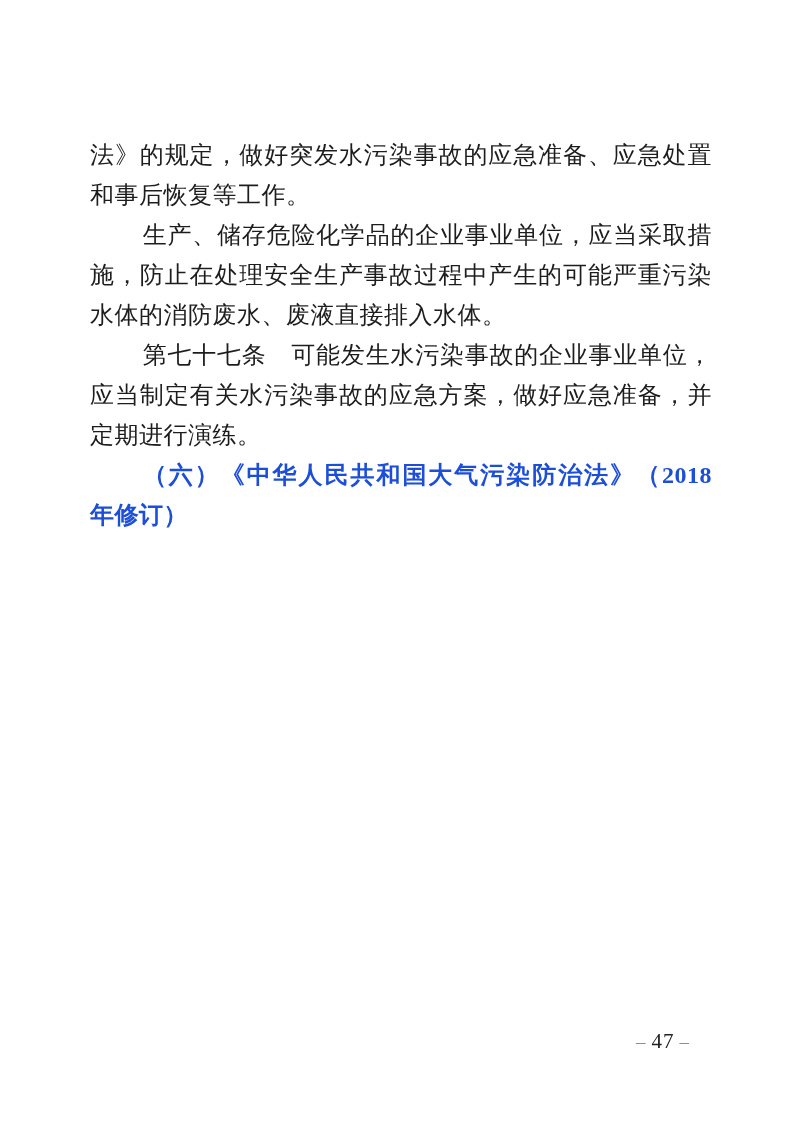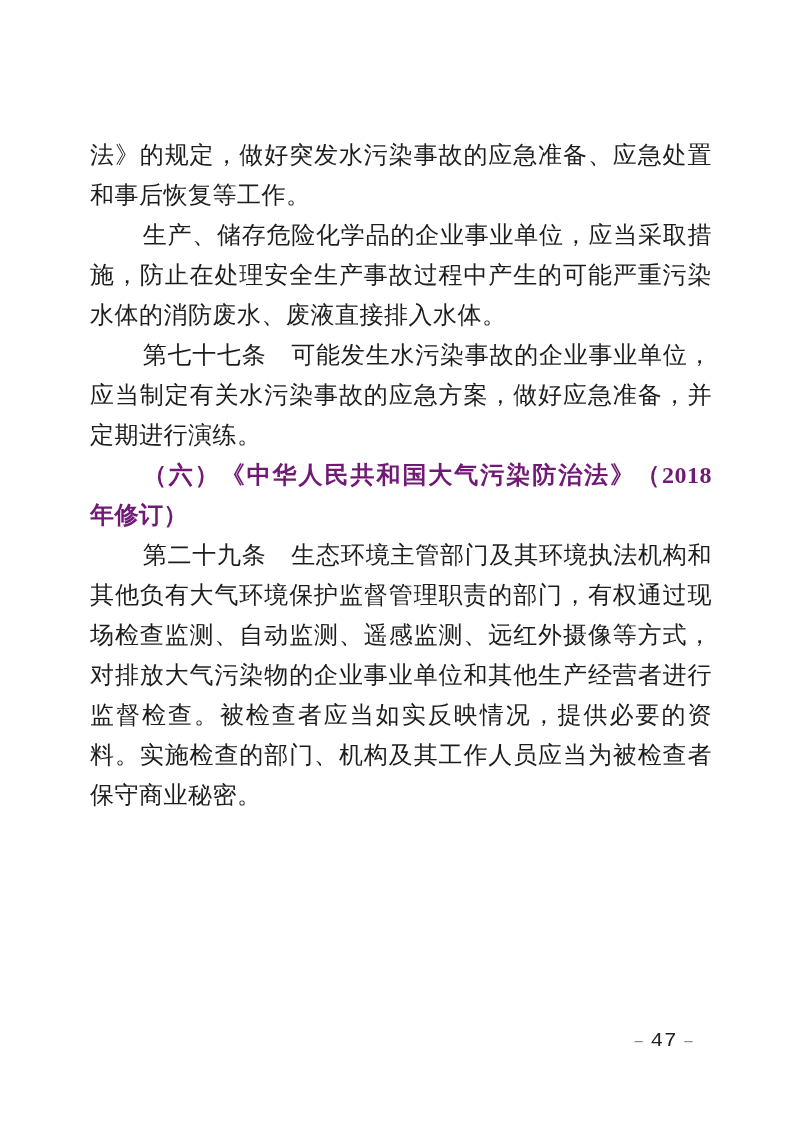--- a/index.html
+++ b/index.html
@@ -30,52 +30,50 @@
   }
   .doc-body p {
     margin: 0;
     padding: 0;
   }
   .doc-body p.indent {
     text-indent: 2.2em;
   }
   .doc-body p.bold {
     font-weight: 700;
-    color: #701a75;
+    color: #1d4ed8;
   }
   .page-number {
     position: absolute;
     top: 1029px;
     left: 628px;
     width: 70px;
     font-size: 21px;
     line-height: 24px;
     color: #222222;
-    text-align: right;
+    text-align: center;
     white-space: nowrap;
     letter-spacing: 1px;
-    font-family: Liberation Mono, monospace;
   }
   .page-number .dash {
     color: #8a8a8a;
     padding: 0 5px;
     font-size: 19px;
   }
 </style>
 </head>
 <body>
 
 <div class="page">
 
   <div class="doc-body" id="doc-body">
 
   <p>法》的规定，做好突发水污染事故的应急准备、应急处置和事后恢复等工作。</p>
       <p class="indent">生产、储存危险化学品的企业事业单位，应当采取措施，防止在处理安全生产事故过程中产生的可能严重污染水体的消防废水、废液直接排入水体。</p>
       <p class="indent">第七十七条　可能发生水污染事故的企业事业单位，应当制定有关水污染事故的应急方案，做好应急准备，并定期进行演练。</p>
       <p class="indent bold">（六）《中华人民共和国大气污染防治法》（2018 年修订）</p>
-      <p class="indent">第二十九条　生态环境主管部门及其环境执法机构和其他负有大气环境保护监督管理职责的部门，有权通过现场检查监测、自动监测、遥感监测、远红外摄像等方式，对排放大气污染物的企业事业单位和其他生产经营者进行监督检查。被检查者应当如实反映情况，提供必要的资料。实施检查的部门、机构及其工作人员应当为被检查者保守商业秘密。</p>
     </div>
 
   <div class="page-number">
     <span class="dash">–</span><span>47</span><span class="dash">–</span>
   </div>
 
 </div>
 
 </body></html>

